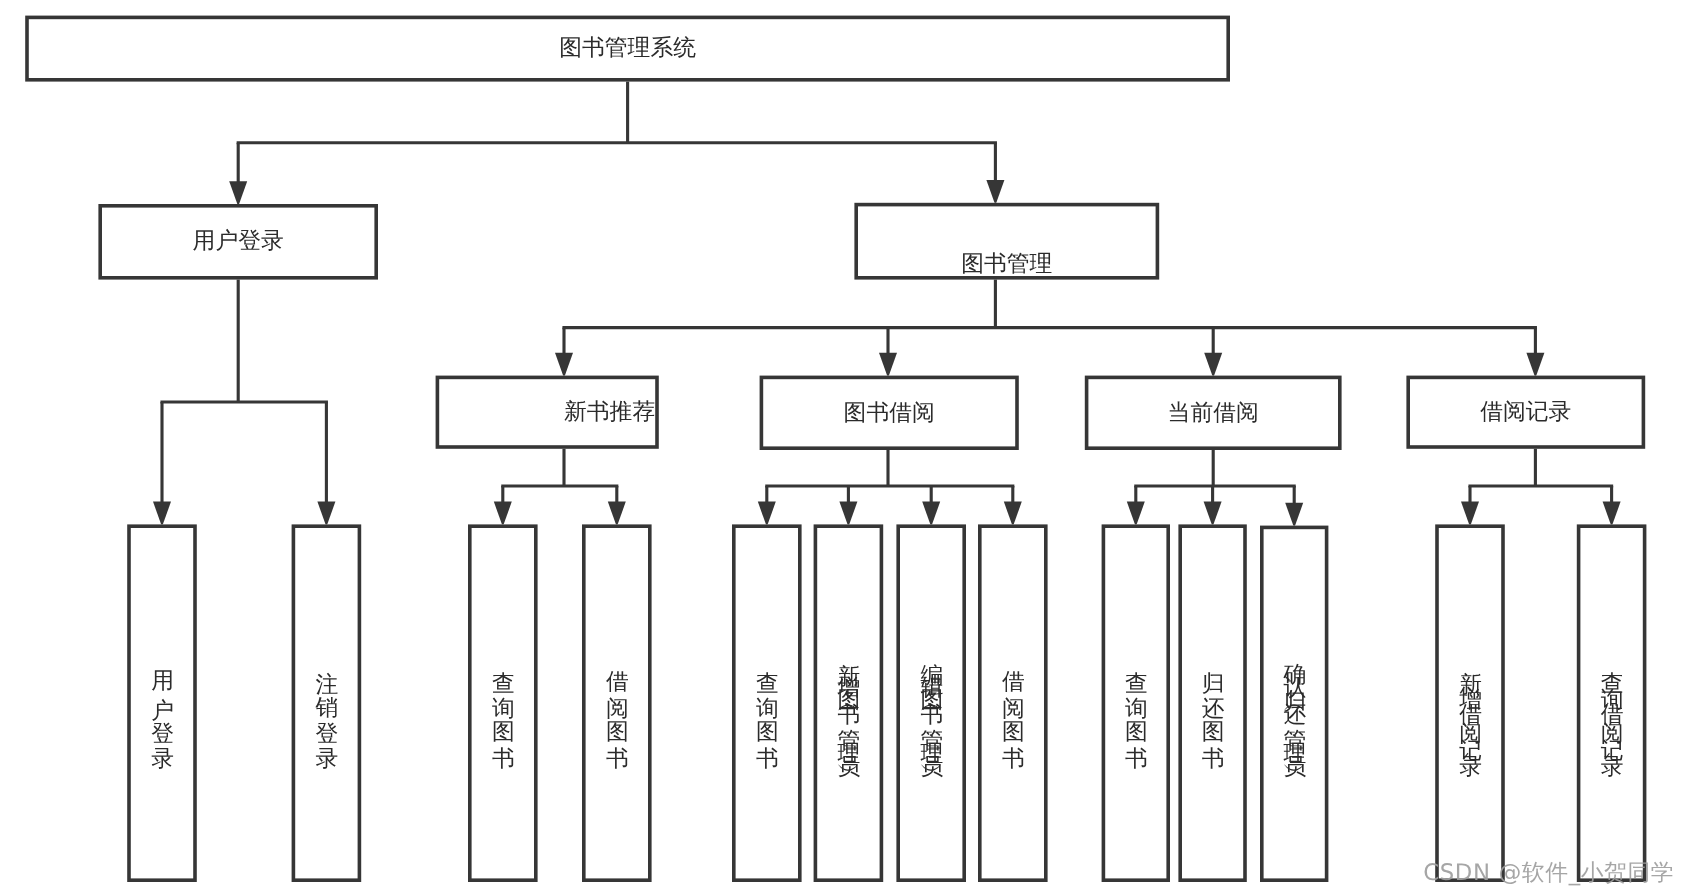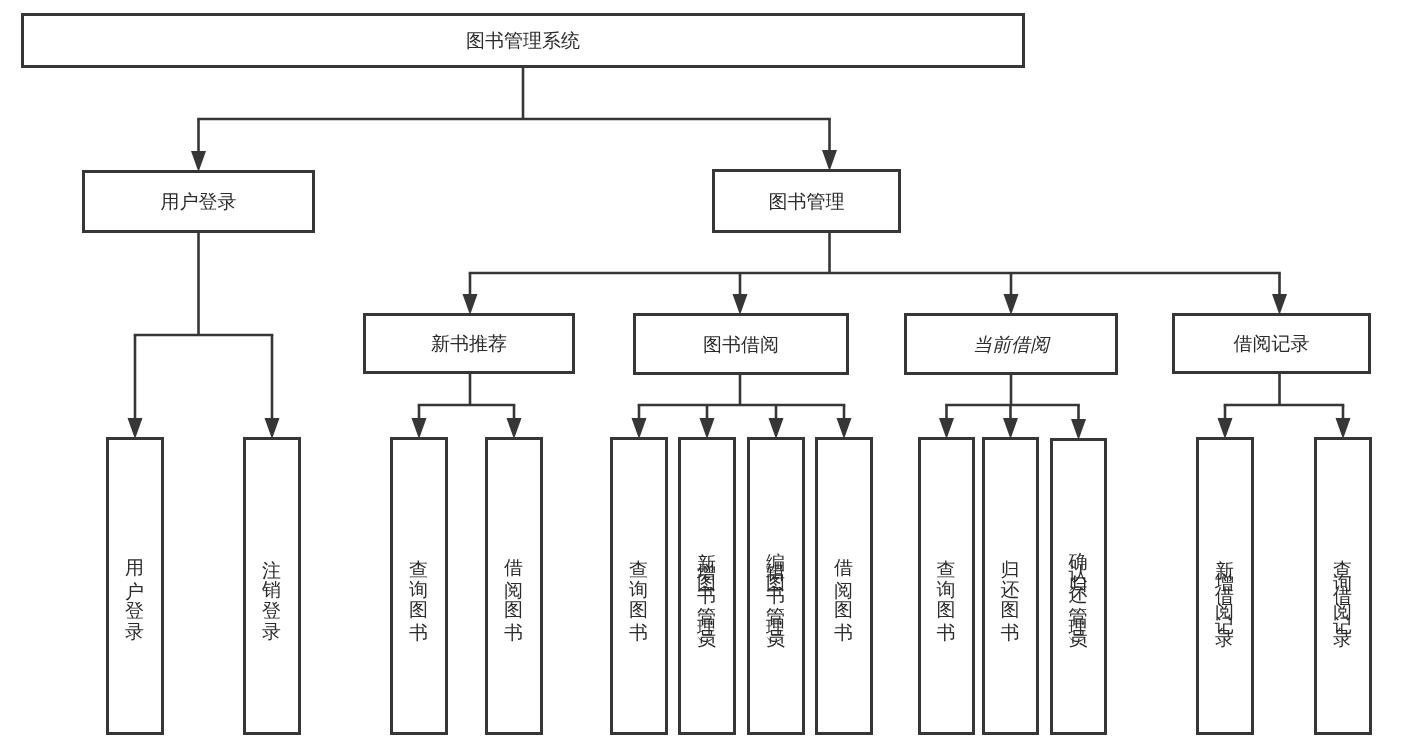--- a/index.html
+++ b/index.html
@@ -124,30 +124,30 @@
         <polygon points="1335.5,418 1350.5,418 1343,439" fill="#363636"></polygon>
       </g>
     </svg>
   <div id="nodes">
       <div class="node" style="left: 21px; top: 13px; width: 1004px; height: 55px;">
         <span class="lbl">图书管理系统</span>
       </div>
       <div class="node" style="left: 82px; top: 170px; width: 233px; height: 63px;">
         <span class="lbl">用户登录</span>
       </div>
-      <div class="node" style="left: 712px; top: 169px; width: 189px; height: 64px;">
+      <div class="node" style="left: 712px; top: 169px; width: 254px; height: 64px; align-items: flex-end;">
         <span class="lbl">图书管理</span>
       </div>
-      <div class="node" style="left: 363px; top: 313px; width: 212px; height: 61px;">
+      <div class="node" style="left: 363px; top: 313px; width: 186px; height: 61px; justify-content: flex-end;">
         <span class="lbl">新书推荐</span>
       </div>
       <div class="node" style="left: 633px; top: 313px; width: 216px; height: 62px;">
         <span class="lbl">图书借阅</span>
       </div>
-      <div class="node" style="left: 904px; top: 313px; width: 214px; height: 62px; font-style: italic;">
+      <div class="node" style="left: 904px; top: 313px; width: 214px; height: 62px;">
         <span class="lbl">当前借阅</span>
       </div>
       <div class="node" style="left: 1172px; top: 313px; width: 199px; height: 61px;">
         <span class="lbl">借阅记录</span>
       </div>
       <div class="node vertical v-short" style="left: 106px; top: 437px; width: 58px; height: 298px;">
         <span class="lbl">用户登录</span>
       </div>
       <div class="node vertical v-short" style="left: 243px; top: 437px; width: 58px; height: 298px;">
         <span class="lbl">注销登录</span>
@@ -179,13 +179,14 @@
       <div class="node vertical v-long" style="left: 1050px; top: 438px; width: 57px; height: 297px;">
         <span class="lbl">确认归还（管理员）</span>
       </div>
       <div class="node vertical v-med" style="left: 1196px; top: 437px; width: 58px; height: 298px;">
         <span class="lbl">新增借阅记录</span>
       </div>
       <div class="node vertical v-med" style="left: 1314px; top: 437px; width: 58px; height: 298px;">
         <span class="lbl">查询借阅记录</span>
       </div>
     </div>
+  <div class="watermark">CSDN @软件_小贺同学</div>
 </div>
 
 </body></html>

